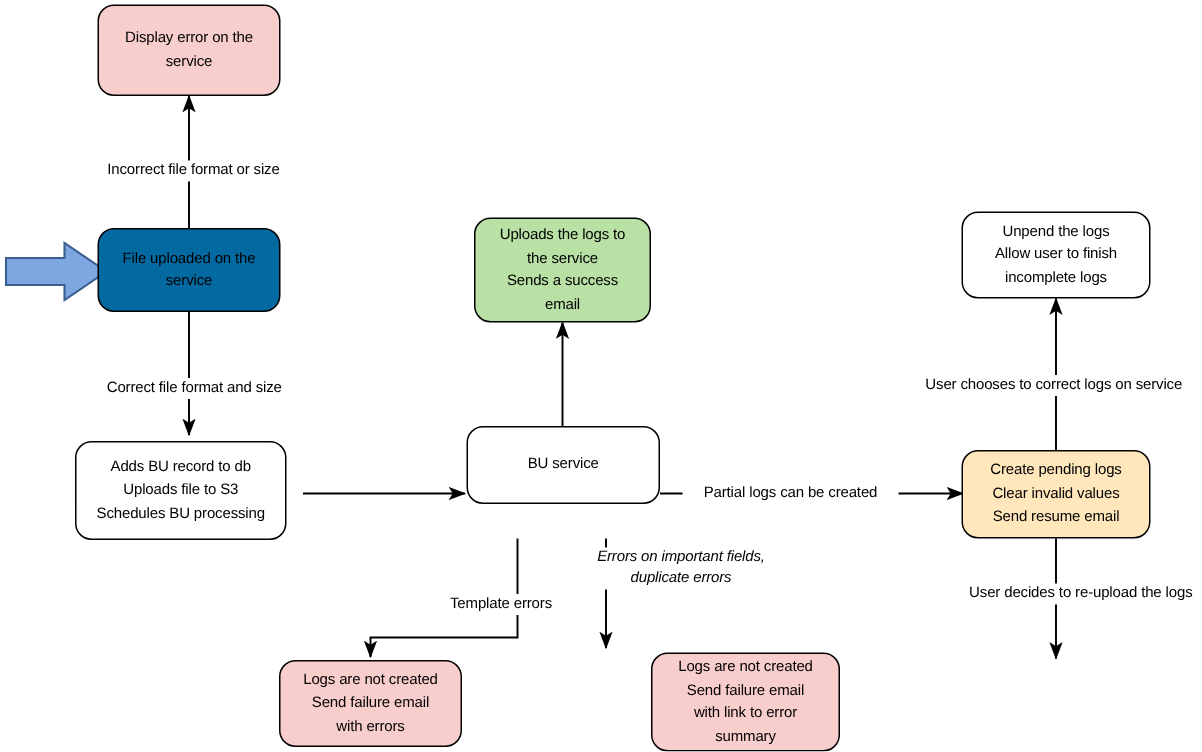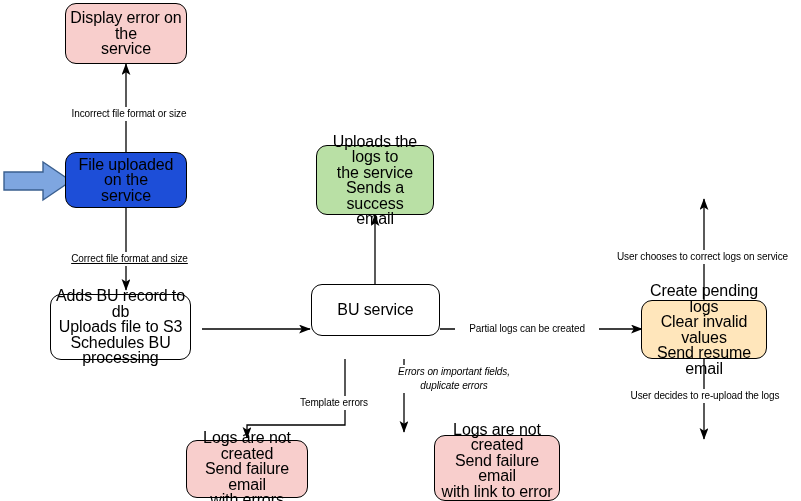--- a/index.html
+++ b/index.html
@@ -15,29 +15,29 @@
 
   .node{
     position:absolute;
     box-sizing:border-box;
     border:1.3px solid #000000;
     border-radius:11px;
     display:flex;
     align-items:center;
     justify-content:center;
     text-align:center;
-    font-size:16px;
+    font-size:10px;
     line-height:15.5px;
     letter-spacing:-0.1px;
     background:#ffffff;
     white-space:pre-line;
     padding:2px 4px;
   }
   .pink  {background:#f8cecc;border-color:#000000;}
-  .blue  {background:#1d4ed8;border-color:#000000;}
+  .blue  {background:#0369a1;border-color:#000000;}
   .green {background:#b9e0a5;border-color:#000000;}
   .cream {background:#ffe6bb;border-color:#000000;}
   .white {background:#ffffff;border-color:#000000;}
 
   .edge-label{
     position:absolute;
     font-size:10px;
     line-height:14px;
     letter-spacing:-0.1px;
     color:#000000;
@@ -88,20 +88,23 @@
 service</div>
 
   <div class="node blue" style="left:65px;top:152px;width:122px;height:56px;">File uploaded on the
 service</div>
 
   <div class="node green" style="left:316px;top:145px;width:118px;height:70px;">Uploads the logs to
 the service
 Sends a success
 email</div>
 
+  <div class="node white" style="left:641px;top:141px;width:126px;height:58px;">Unpend the logs
+Allow user to finish
+incomplete logs</div>
 
   <div class="node white" style="left:50px;top:294px;width:141px;height:66px;">Adds BU record to db
 Uploads file to S3
 Schedules BU processing</div>
 
   <div class="node white" style="left:311px;top:284px;width:129px;height:52px;">BU service</div>
 
   <div class="node cream" style="left:641px;top:300px;width:126px;height:59px;">Create pending logs
 Clear invalid values
 Send resume email</div>
@@ -111,27 +114,27 @@
 with errors</div>
 
   <div class="node pink" style="left:434px;top:435px;width:126px;height:66px;">Logs are not created
 Send failure email
 with link to error
 summary</div>
 
 
   <div class="edge-label" style="left:52px;top:107px;width:150px;">Incorrect file format or size</div>
 
-  <div class="edge-label" style="left:55px;top:252px;width:145px;text-decoration:underline;">Correct file format and size</div>
+  <div class="edge-label" style="left:55px;top:252px;width:145px;">Correct file format and size</div>
 
 
   <div class="edge-label" style="left:598px;top:250px;width:205px;">User chooses to correct logs on service</div>
 
   <div class="edge-label" style="left:455px;top:322px;width:140px;">Partial logs can be created</div>
 
   <div class="edge-label" style="left:287px;top:396px;width:90px;">Template errors</div>
 
   <div class="edge-label" style="left:390px;top:365px;width:124px;font-style:italic;">Errors on important fields,
 duplicate errors</div>
 
-  <div class="edge-label" style="left:613px;top:389px;width:180px;">User decides to re-upload the logs</div>
+  <div class="edge-label" style="left:613px;top:389px;width:180px;text-align:right;">User decides to re-upload the logs</div>
 
 </div>
 
 </body></html>

